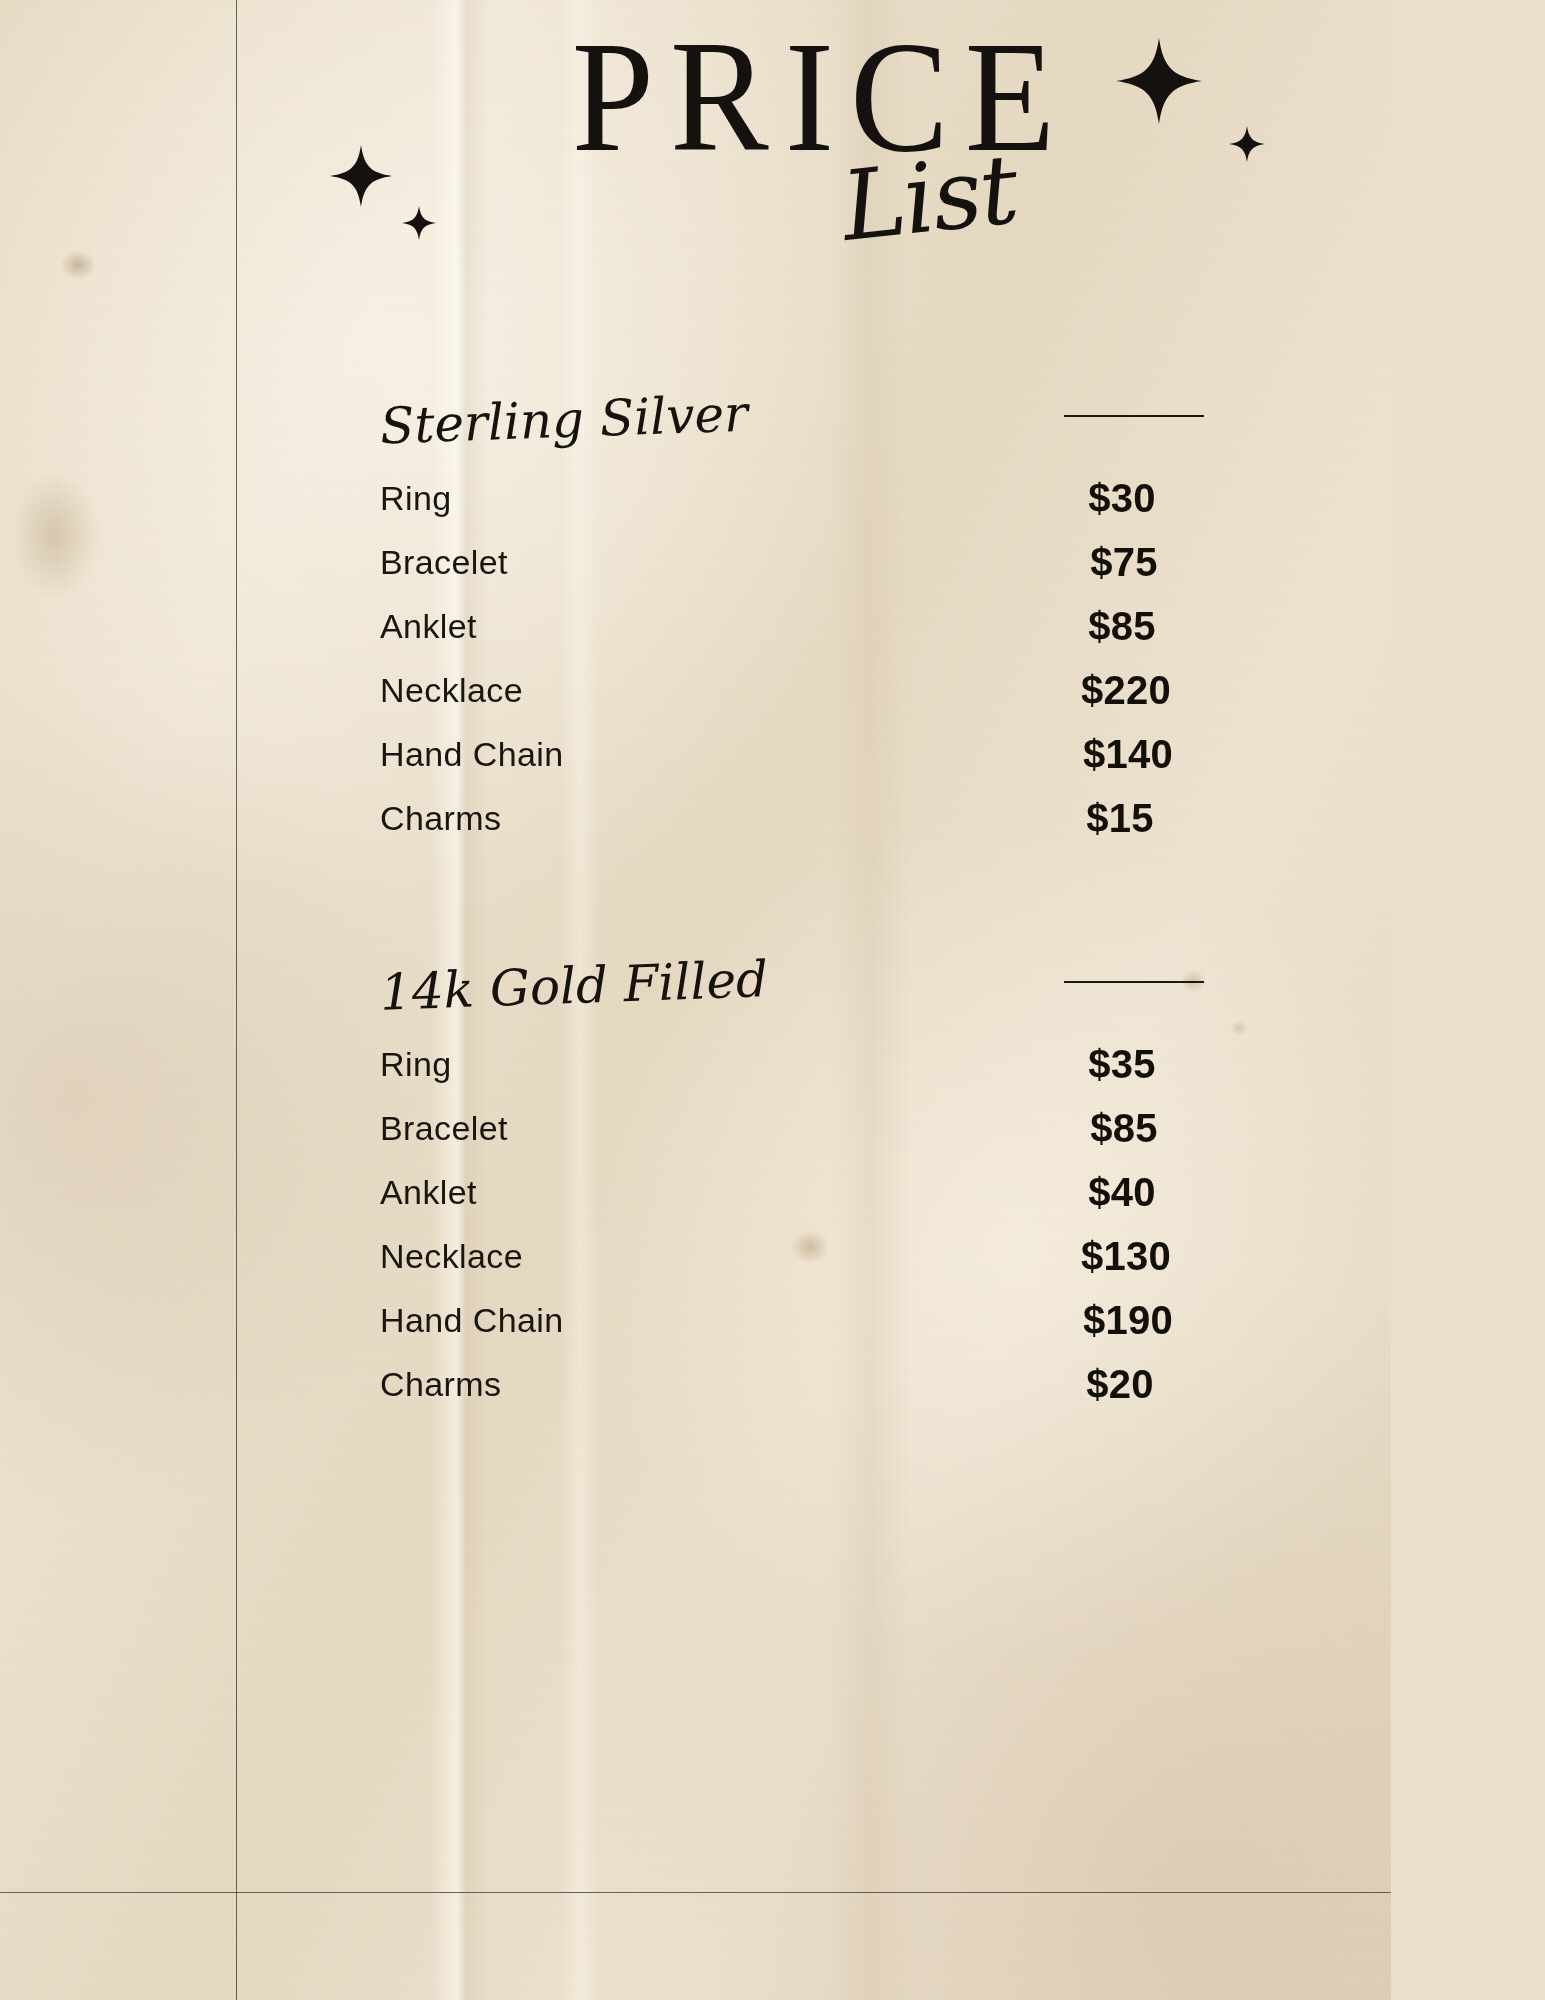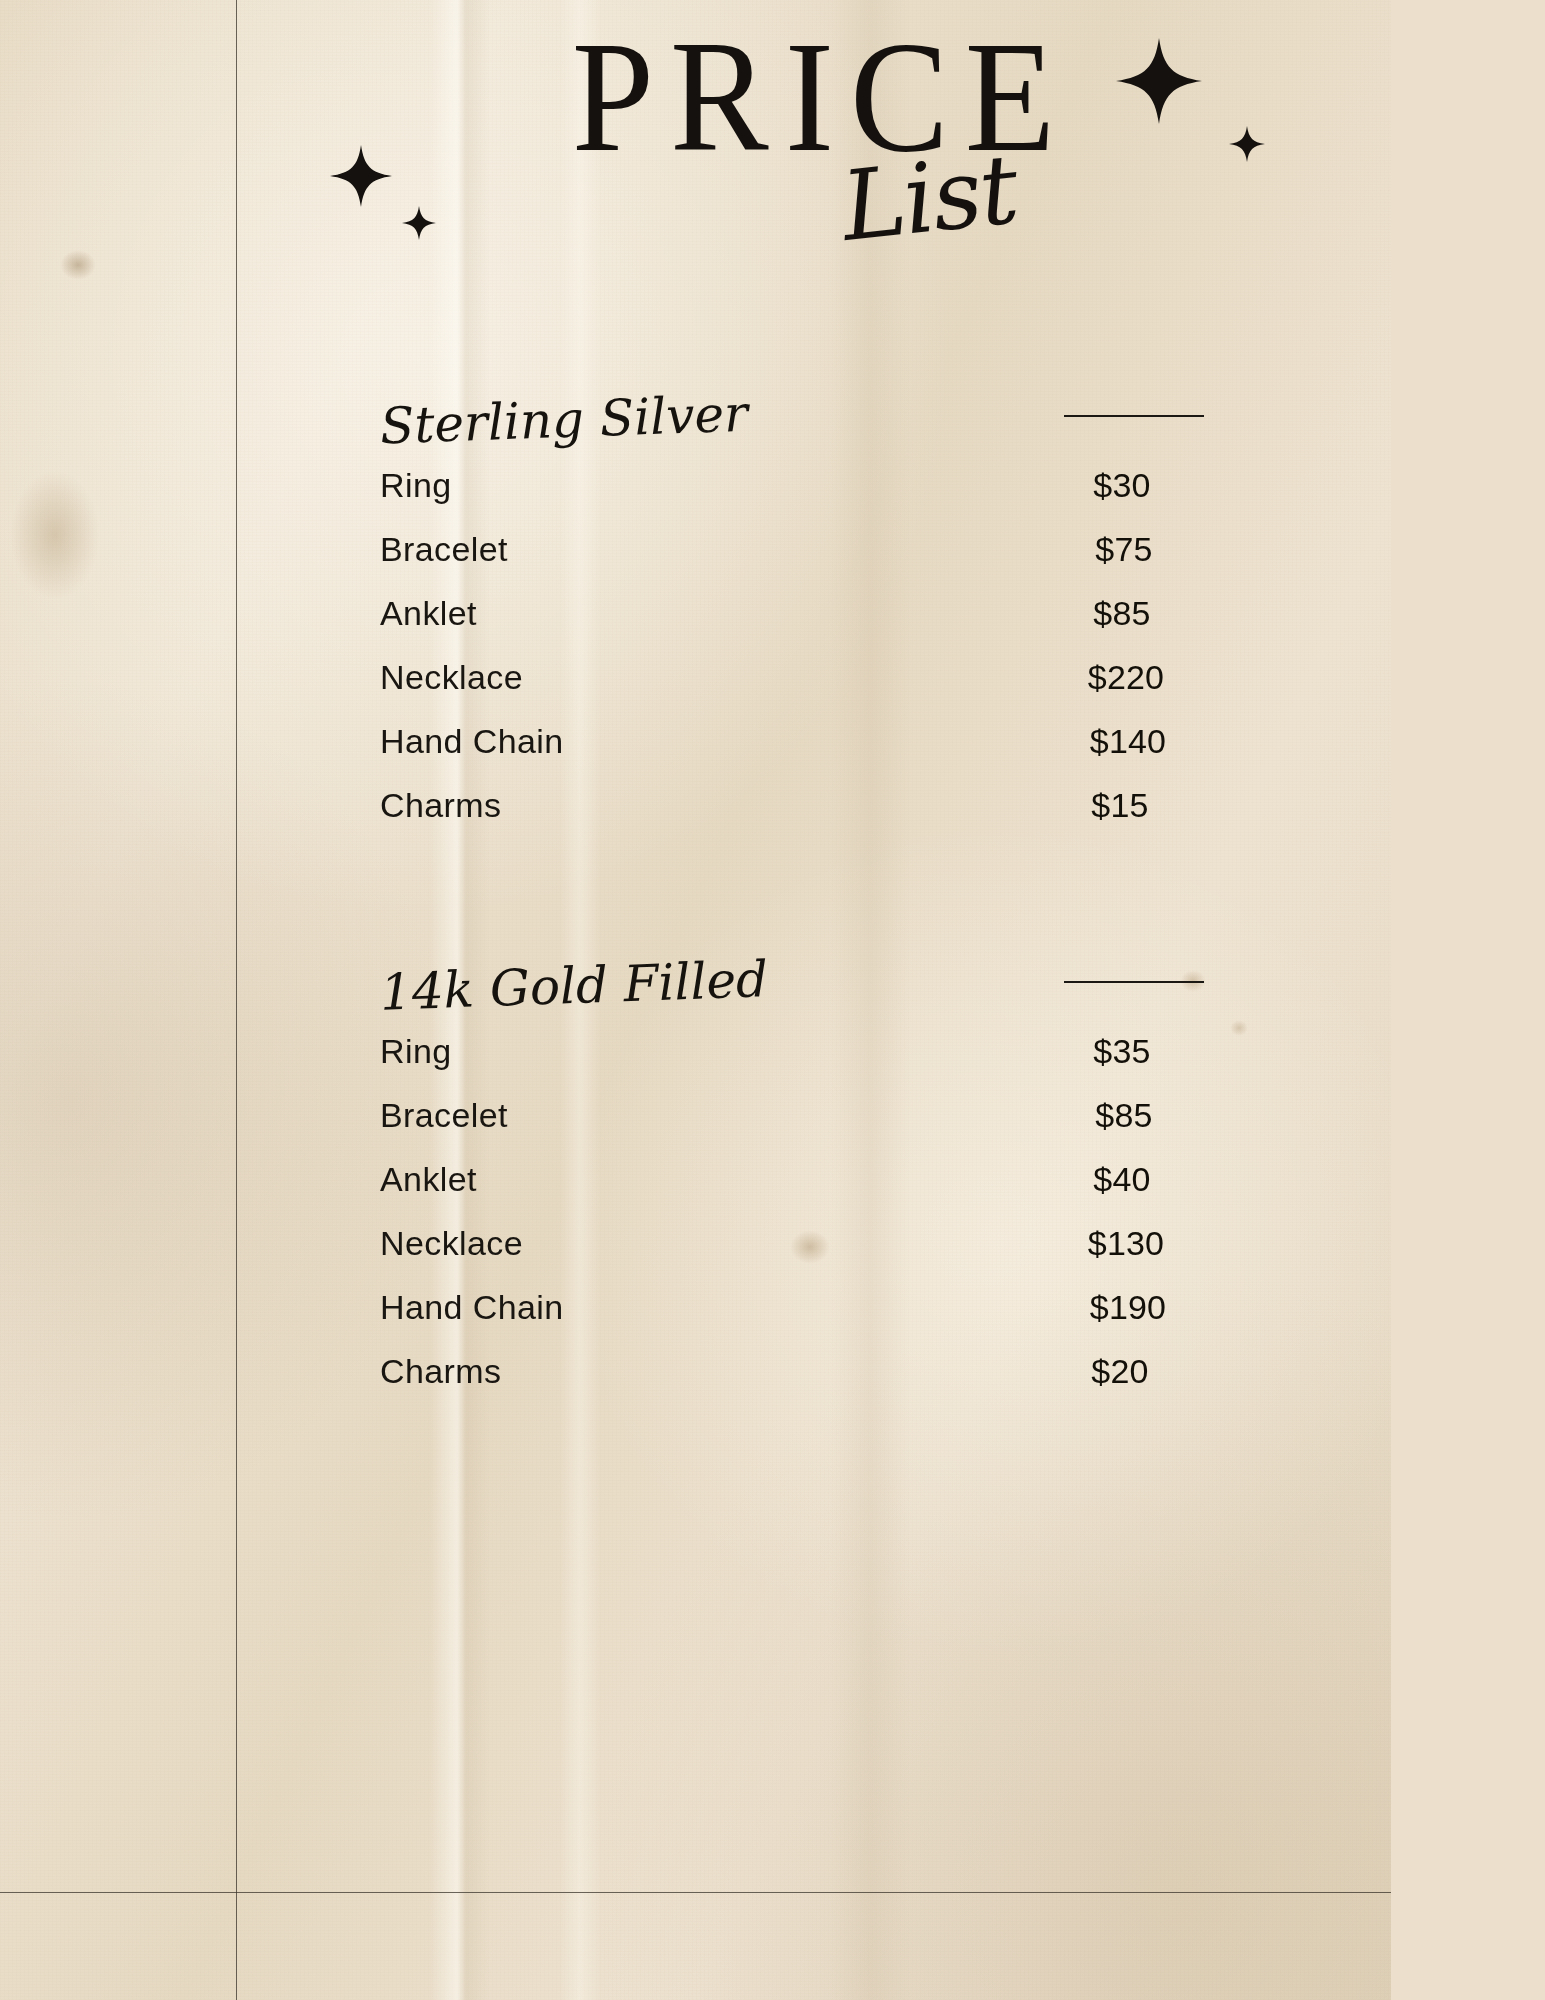--- a/index.html
+++ b/index.html
@@ -154,36 +154,36 @@
     width: 140px;
     height: 2px;
     background: #1b1712;
     margin-right: 6px;
     margin-bottom: 8px;
   }
 
   .rows { margin-top: 6px; }
   .row {
     display: flex;
-    align-items: flex-start;
+    align-items: center;
     justify-content: space-between;
     height: 64px;
     gap: 12px;
   }
   .row-label {
     font-family: "Liberation Sans", sans-serif;
     font-size: 34px;
     font-weight: 400;
     color: #191611;
     letter-spacing: 0.4px;
   }
   .row-price {
     font-family: "Liberation Sans", sans-serif;
-    font-size: 34px;
-    font-weight: normal;
+    font-size: 40px;
+    font-weight: bold;
     color: #131009;
     letter-spacing: 0.2px;
     min-width: 120px;
     text-align: center;
     margin-right: 30px;
   }
   
   .row:nth-child(1) .row-price { transform: translateX(2px); }
   .row:nth-child(2) .row-price { transform: translateX(4px); }
   .row:nth-child(3) .row-price { transform: translateX(2px); }

